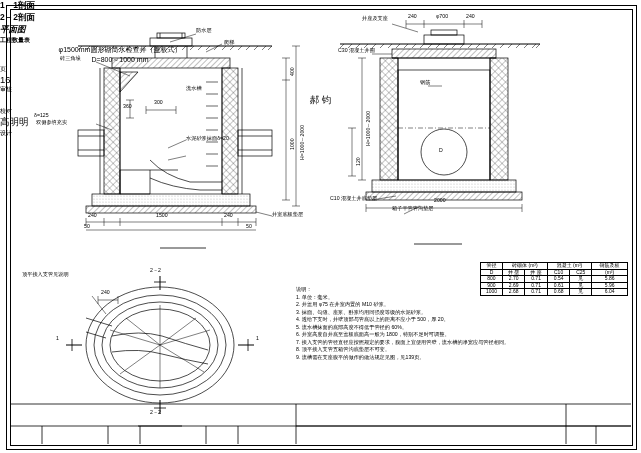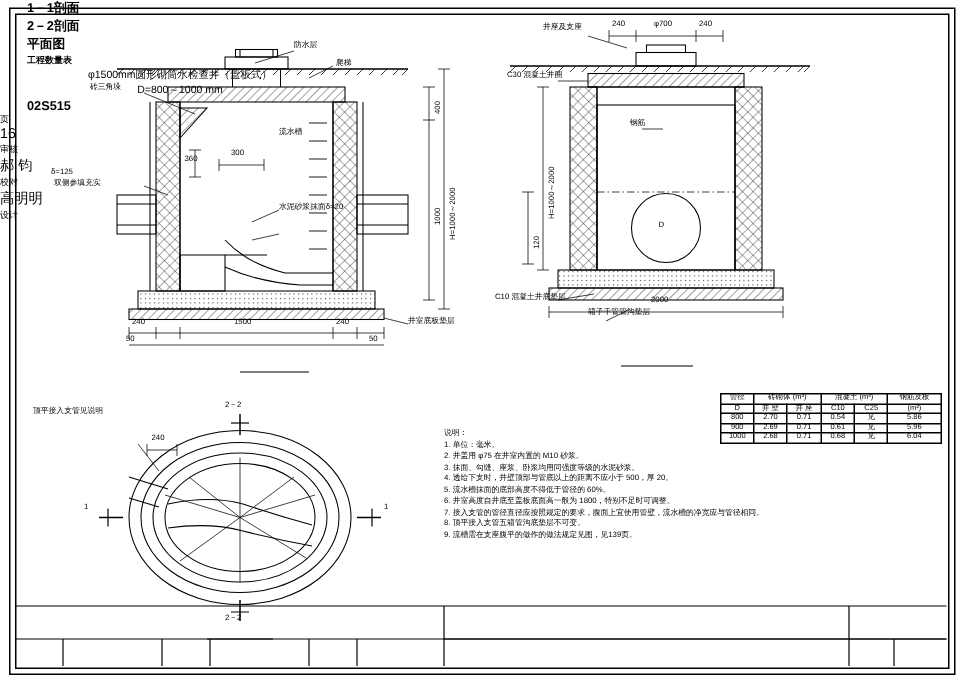--- a/index.html
+++ b/index.html
@@ -6,21 +6,21 @@
   body{width:641px;height:453px;font-family:"Liberation Sans",sans-serif;color:#000;overflow:hidden;}
   #sheet{position:relative;width:641px;height:453px;background:#fff;}
   .frame{position:absolute;left:6px;top:5px;width:629px;height:443px;border:1.5px solid #000;}
   .inner{position:absolute;left:10px;top:9px;width:621px;height:435px;border:0.8px solid #000;}
   svg{position:absolute;left:0;top:0;}
   .t{position:absolute;font-size:5.2px;line-height:1.15;white-space:nowrap;}
   .t6{font-size:6px;}
   .t7{font-size:7px;}
   .t8{font-size:8.5px;}
   .t9{font-size:9.5px;}
-  .bold{font-weight:bold;margin-left:18px;}
+  .bold{font-weight:bold;}
   .rot{transform-origin:0 0;}
   .notes{position:absolute;font-size:5.2px;line-height:1.45;white-space:nowrap;}
   table.qty{position:absolute;border-collapse:collapse;font-size:5px;}
   table.qty td,table.qty th{border:0.7px solid #000;padding:0px 1px;text-align:center;font-weight:normal;line-height:1.1;}
 </style>
 </head>
 <body>
 
 <div id="sheet">
   <div class="frame"></div>
@@ -342,21 +342,21 @@
   <div class="t rot" style="left:356px;top:166px;transform:rotate(-90deg);">120</div>
 
   <div class="t8 bold" style="left:412px;top:233px;">2－2剖面</div>
 
   <div class="t" style="left:22px;top:272px;">顶平接入支管见说明</div>
   <div class="t" style="left:150px;top:268px;">2－2</div>
   <div class="t" style="left:150px;top:410px;">2－2</div>
   <div class="t" style="left:56px;top:336px;">1</div>
   <div class="t" style="left:256px;top:336px;">1</div>
   <div class="t" style="left:101px;top:290px;">240</div>
-  <div class="t8 bold" style="left:140px;top:415px;">平面图</div>
+  <div class="t8 bold" style="left:140px;top:415px;font-style:italic;">平面图</div>
 
   <div class="notes" style="left:296px;top:286px;">
     <div>说明：</div>
     <div>1. 单位：毫米。</div>
     <div>2. 井盖用 φ75 在井室内置的 M10 砂浆。</div>
     <div>3. 抹面、勾缝、座浆、卧浆均用同强度等级的水泥砂浆。</div>
     <div>4. 透给下支时，井壁顶部与管底以上的距离不应小于 500，厚 20。</div>
     <div>5. 流水槽抹面的底部高度不得低于管径的 60%。</div>
     <div>6. 井室高度自井底至盖板底面高一般为 1800，特别不足时可调整。</div>
     <div>7. 接入支管的管径直径应按照规定的要求，腹面上宜使用管壁，流水槽的净宽应与管径相同。</div>
@@ -403,22 +403,21 @@
       <td>0.71</td>
       <td>0.68</td>
       <td>见</td>
       <td>6.04</td>
     </tr>
   </tbody>
     </table>
 
   <div class="t7" style="left:318px;top:407px;width:240px;text-align:center;">φ1500mm圆形砌筒水检查井（盖板式）</div>
   <div class="t7" style="left:318px;top:415px;width:240px;text-align:center;">D=800～1000 mm</div>
-  <div class="t8 bold" style="left:572px;top:409px;">02S515</div>
   <div class="t6" style="left:580px;top:431px;">页</div>
   <div class="t9" style="left:610px;top:429px;">16</div>
 
   <div class="t6" style="left:16px;top:431px;">审核</div>
-  <div class="t9" style="left:54px;top:428px;">郝 钧</div>
+  <div class="t9" style="left:54px;top:428px;text-align:center;">郝 钧</div>
   <div class="t6" style="left:114px;top:431px;">校对</div>
   <div class="t9" style="left:150px;top:428px;">高明明</div>
   <div class="t6" style="left:212px;top:431px;">设计</div>
 </div>
 
 </body></html>

